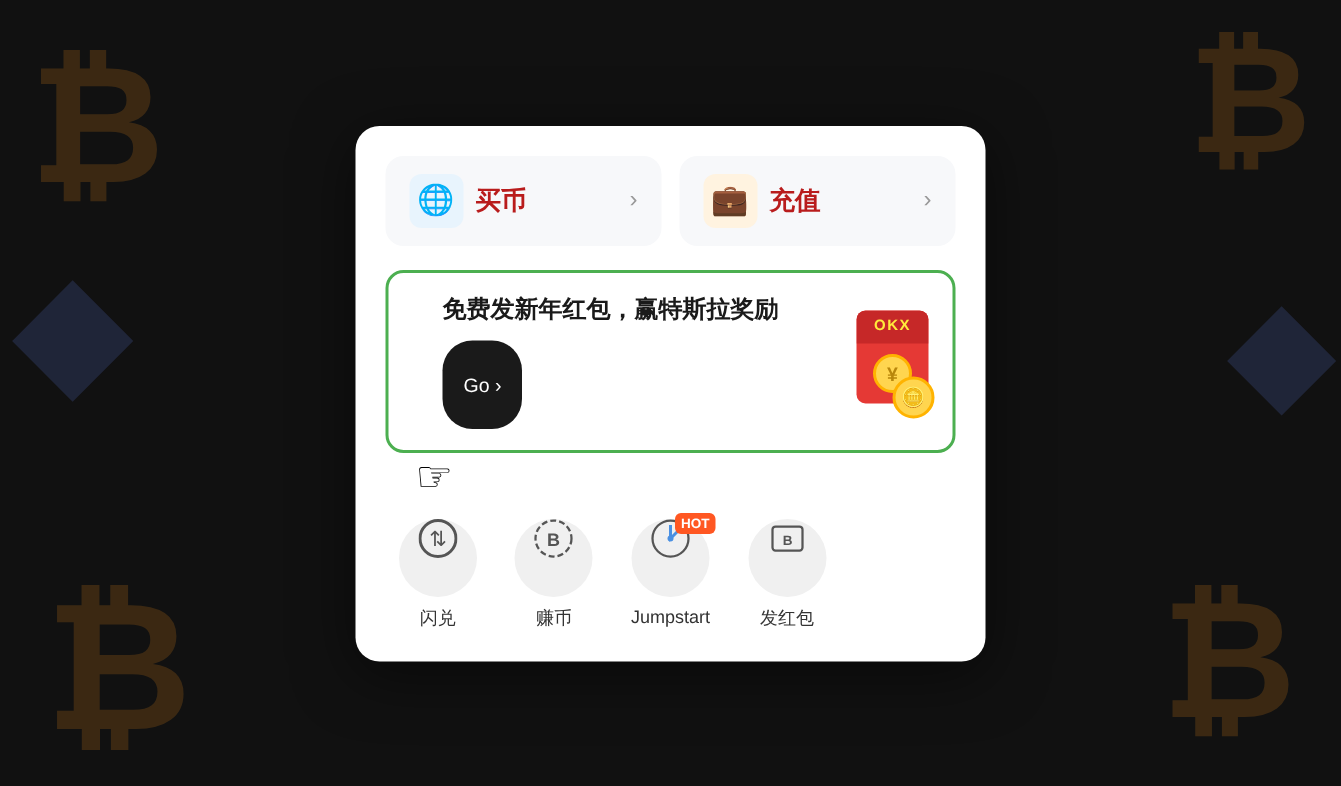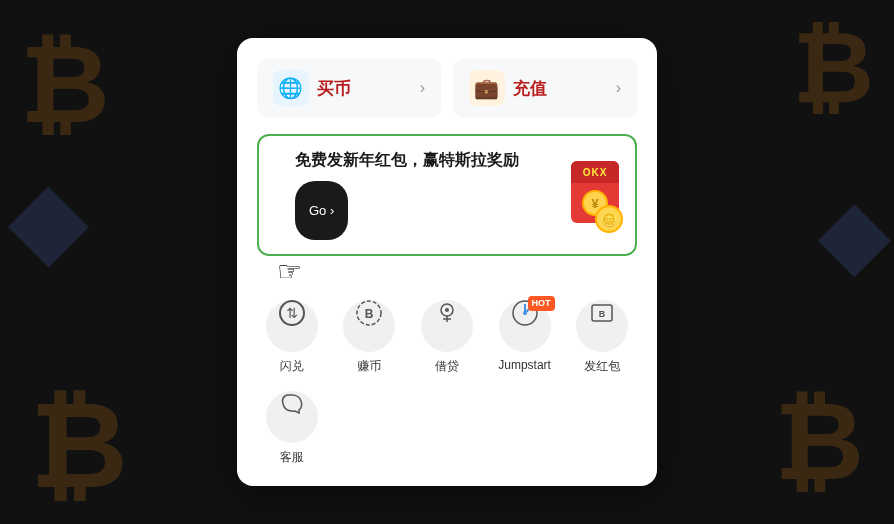--- a/index.html
+++ b/index.html
@@ -288,51 +288,32 @@
           <svg width="26" height="26" viewBox="0 0 26 26">
             <circle cx="13" cy="13" r="12" fill="none" stroke="#555" stroke-width="1.5" stroke-dasharray="4 2"></circle>
             <text x="13" y="18" text-anchor="middle" font-size="12" fill="#555" font-weight="bold">B</text>
           </svg>
         </div>
         <span class="icon-label">赚币</span>
       </div>
       <div class="icon-item">
         <div class="icon-circle">
           <svg width="26" height="26" viewBox="0 0 26 26">
-            <circle cx="13" cy="10" r="6" fill="none" stroke="#555" stroke-width="1.5"></circle>
-            <circle cx="13" cy="10" r="2" fill="#555"></circle>
-            <line x1="13" y1="16" x2="13" y2="22" stroke="#555" stroke-width="1.5"></line>
-            <line x1="9" y1="19" x2="17" y2="19" stroke="#555" stroke-width="1.5"></line>
-          </svg>
-        </div>
-        <span class="icon-label">借贷</span>
-      </div>
-      <div class="icon-item">
-        <div class="icon-circle">
-          <svg width="26" height="26" viewBox="0 0 26 26">
             <circle cx="13" cy="13" r="12" fill="none" stroke="#555" stroke-width="1.5"></circle>
             <path d="M13 4 L13 13 L18 8" stroke="#4a90e2" stroke-width="2" fill="none"></path>
             <circle cx="13" cy="13" r="2" fill="#4a90e2"></circle>
           </svg>
           <div class="hot-badge">HOT</div>
         </div>
         <span class="icon-label">Jumpstart</span>
       </div>
       <div class="icon-item">
         <div class="icon-circle">
           <svg width="26" height="26" viewBox="0 0 26 26">
             <rect x="3" y="5" width="20" height="16" rx="2" fill="none" stroke="#555" stroke-width="1.5"></rect>
             <text x="13" y="17" text-anchor="middle" font-size="9" fill="#555" font-weight="bold">B</text>
           </svg>
         </div>
         <span class="icon-label">发红包</span>
       </div>
-      <div class="icon-item">
-        <div class="icon-circle">
-          <svg width="26" height="26" viewBox="0 0 26 26">
-            <path d="M13,4 Q20,4 22,10 Q24,16 20,19 L20,22 L16,20 Q14.5,20.5 13,20 Q6,20 4,13 Q2,6 8,4 Z" fill="none" stroke="#555" stroke-width="1.5"></path>
-          </svg>
-        </div>
-        <span class="icon-label">客服</span>
-      </div>
     </div>
 
 </div>
 
 </body></html>

